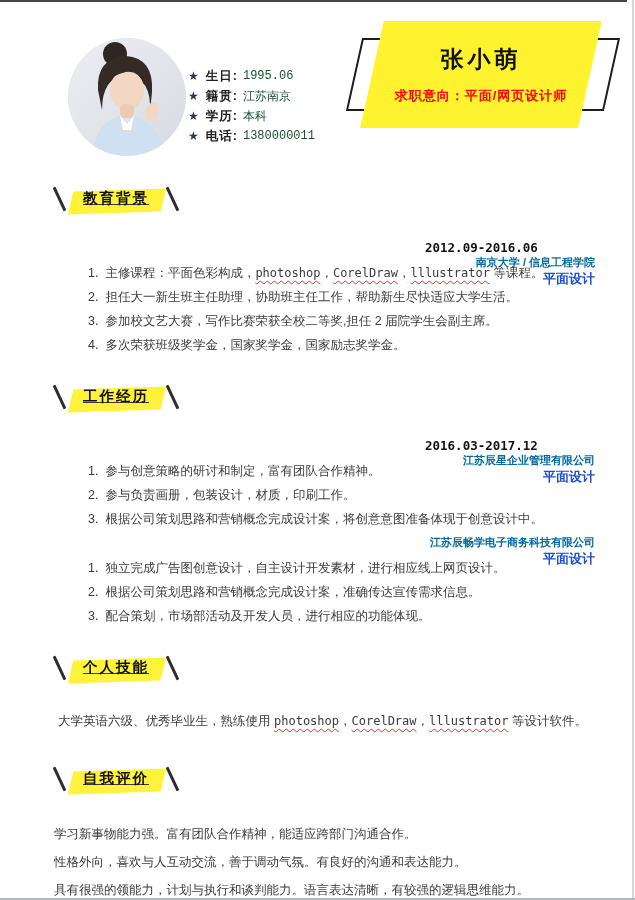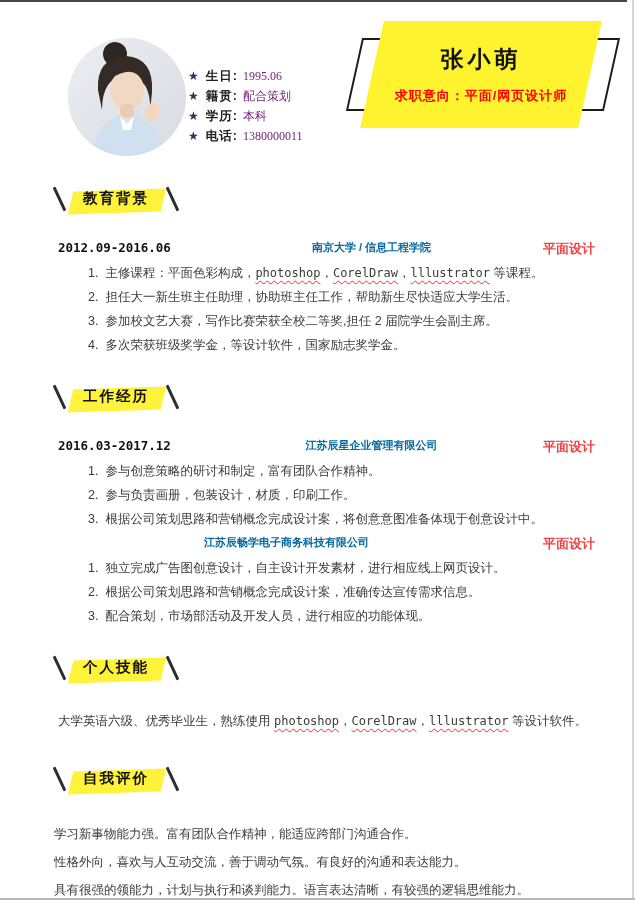--- a/index.html
+++ b/index.html
@@ -17,53 +17,53 @@
   
   .top-area { position:relative; height:172px; }
   .photo {
     position:absolute; left:68px; top:38px; width:118px; height:118px;
     border-radius:50%; overflow:hidden; background:#e7e9ee;
   }
   .info-list { position:absolute; left:188px; top:66px; }
   .info-row { display:flex; align-items:center; height:20px; font-size:12.5px; color:#222; }
   .star { color:#2b3455; font-size:12px; margin-right:7px; }
   .info-label { font-weight:bold; margin-right:5px; letter-spacing:1px; }
-  .info-value { font-family:Liberation Serif, serif; font-size:12px; color:#701a75; }
+  .info-value { font-family:Liberation Mono, monospace; font-size:12px; color:#14532d; }
 
   .banner-outline {
     position:absolute; left:354px; top:38px; width:258px; height:73px;
     border:2px solid #1c1c1c; transform:skewX(-12.5deg); background:transparent;
   }
   .banner-yellow {
     position:absolute; left:372px; top:21px; width:218px; height:107px;
     background:#FFF22E; transform:skewX(-12.5deg);
     display:flex; flex-direction:column; justify-content:center; align-items:center;
   }
   .banner-inner { transform:skewX(12.5deg); text-align:center; width:100%; }
   .person-name { font-size:23px; font-weight:bold; color:#111; letter-spacing:4px; margin-bottom:12px; }
   .intention { font-size:13px; font-weight:bold; color:#FF0000; letter-spacing:1px; }
 
   
   .content { padding:0 40px 0 58px; }
-  .sec-header { display:flex; align-items:center; margin-top:31px; margin-bottom:28px; height:26px; }
+  .sec-header { display:flex; align-items:center; margin-top:31px; margin-bottom:28px; height:26px;text-decoration:underline; }
   .slash { width:3px; height:26px; background:#2e2e2e; transform:rotate(-25deg); border-radius:1px; }
   .slash.left  { margin-right:12px; }
   .slash.right { margin-left:12px; }
   .sec-band { position:relative; display:inline-block; padding:2px 10px 3px 10px; }
   .sec-band::before {
     content:""; position:absolute; left:-2px; top:3px; right:-4px; bottom:-2px;
     background:#FFF23B; transform:skewX(-15deg) rotate(-2deg); z-index:0;
   }
   .sec-title { position:relative; z-index:1; font-size:14.5px; font-weight:bold; color:#111; letter-spacing:2px; }
 
-  .entry-row { display:flex; align-items:flex-start; height:16px; margin-bottom:9px; }
+  .entry-row { display:flex; align-items:flex-end; height:16px; margin-bottom:9px;flex-direction:column; }
   .entry-period { width:170px; font-weight:bold; font-size:12.5px; color:#111;
                   font-family:"DejaVu Sans Mono","Liberation Mono",monospace; letter-spacing:0; }
   .entry-org { flex:1; text-align:center; font-weight:bold; font-size:11px; color:#0369a1; }
-  .entry-role { width:80px; text-align:right; font-weight:bold; font-size:13px; color:#ef4444; }
+  .entry-role { width:80px; text-align:right; font-weight:bold; font-size:13px; color:#1d4ed8; }
 
   ol.items { list-style:none; counter-reset:n; margin:0 0 2px 0; padding-left:30px; }
   ol.items li { counter-increment:n; font-size:12.5px; color:#3b3b3b; height:16px; margin-bottom:8px; white-space:nowrap; }
   ol.items li::before { content:counter(n) ".\00a0\00a0"; color:#3b3b3b; }
 
   .para { font-size:12.5px; color:#3b3b3b; line-height:28px; }
   .skills-para { margin-top:-2px; }
   .eval-para p { white-space:nowrap; }
 
   
@@ -117,21 +117,21 @@
 
     <div class="info-list">
       <div class="info-row">
         <span class="star">★</span>
         <span class="info-label">生日:</span>
         <span class="info-value">1995.06</span>
       </div>
       <div class="info-row">
         <span class="star">★</span>
         <span class="info-label">籍贯:</span>
-        <span class="info-value">配合策划</span>
+        <span class="info-value">江苏南京</span>
       </div>
       <div class="info-row">
         <span class="star">★</span>
         <span class="info-label">学历:</span>
         <span class="info-value">本科</span>
       </div>
       <div class="info-row">
         <span class="star">★</span>
         <span class="info-label">电话:</span>
         <span class="info-value">1380000011</span>
@@ -159,21 +159,21 @@
 
     <div class="entry-row">
       <span class="entry-period">2012.09-2016.06</span>
       <span class="entry-org">南京大学 / 信息工程学院</span>
       <span class="entry-role">平面设计</span>
     </div>
     <ol class="items">
       <li class="spell">主修课程：平面色彩构成，<span class="sq">photoshop</span>，<span class="sq">CorelDraw</span>，<span class="sq">lllustrator</span> 等课程。</li>
       <li>担任大一新生班主任助理，协助班主任工作，帮助新生尽快适应大学生活。</li>
       <li>参加校文艺大赛，写作比赛荣获全校二等奖,担任 2 届院学生会副主席。</li>
-      <li>多次荣获班级奖学金，等设计软件，国家励志奖学金。</li>
+      <li>多次荣获班级奖学金，国家奖学金，国家励志奖学金。</li>
     </ol>
 
     <div class="sec-header">
       <span class="slash left"></span>
       <span class="sec-band">
         <span class="sec-title">工作经历</span>
       </span>
       <span class="slash right"></span>
     </div>
 

